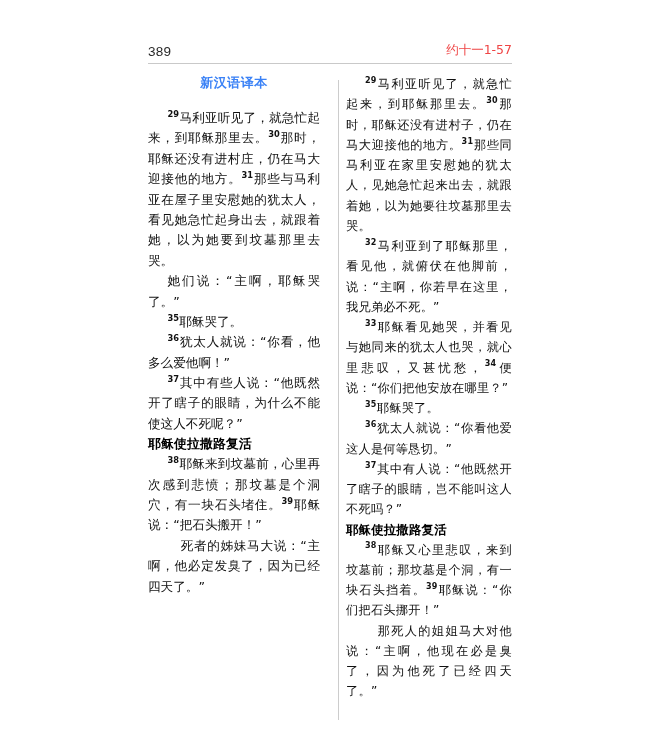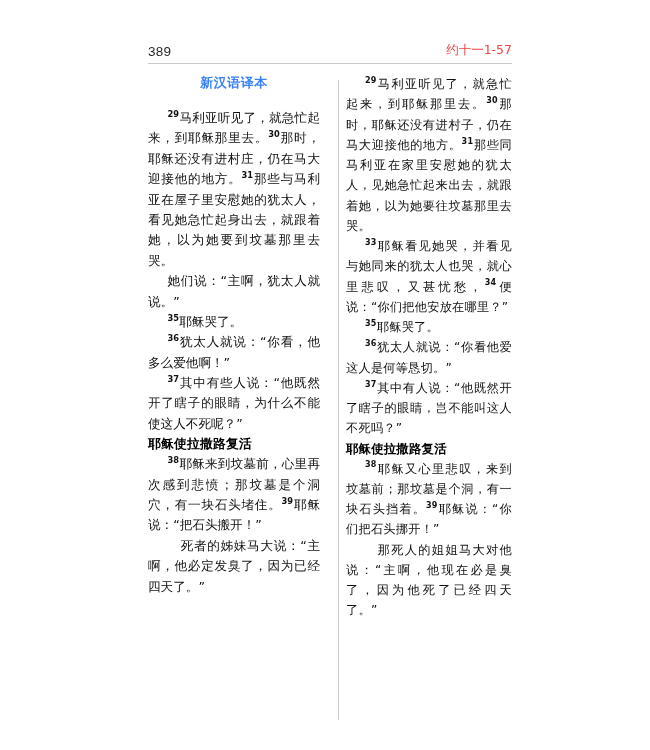--- a/index.html
+++ b/index.html
@@ -144,33 +144,34 @@
   <div class="running-head">
     <span class="folio">389</span>
     <span class="reference">约十一1-57</span>
   </div>
 
   <div class="columns">
     <div class="col col-left">
       <h2 class="col-title">新汉语译本</h2>
       <div class="col-body">
           <p class="verse-block"><span class="vn">29</span>马利亚听见了，就急忙起来，到耶稣那里去。<span class="vn">30</span>那时，耶稣还没有进村庄，仍在马大迎接他的地方。<span class="vn">31</span>那些与马利亚在屋子里安慰她的犹太人，看见她急忙起身出去，就跟着她，以为她要到坟墓那里去哭。</p>
-          <p class="verse-block">她们说：“主啊，犹太人就说。”</p>
+          <p class="verse-block">她们说：“主啊，耶稣哭了。”</p>
           <p class="verse-block"><span class="vn">35</span>耶稣哭了。</p>
           <p class="verse-block"><span class="vn">36</span>犹太人就说：“你看，他多么爱他啊！”</p>
           <p class="verse-block"><span class="vn">37</span>其中有些人说：“他既然开了瞎子的眼睛，为什么不能使这人不死呢？”</p>
           <p class="section-heading">耶稣使拉撒路复活</p>
           <p class="verse-block"><span class="vn">38</span>耶稣来到坟墓前，心里再次感到悲愤；那坟墓是个洞穴，有一块石头堵住。<span class="vn">39</span>耶稣说：“把石头搬开！”</p>
           <p class="verse-block indent-wide">死者的姊妹马大说：“主啊，他必定发臭了，因为已经四天了。”</p>
         </div>
     </div>
     <div class="col-divider"></div>
     <div class="col col-right">
       <div class="col-body">
           <p class="verse-block"><span class="vn">29</span>马利亚听见了，就急忙起来，到耶稣那里去。<span class="vn">30</span>那时，耶稣还没有进村子，仍在马大迎接他的地方。<span class="vn">31</span>那些同马利亚在家里安慰她的犹太人，见她急忙起来出去，就跟着她，以为她要往坟墓那里去哭。</p>
+          <p class="verse-block"><span class="vn">32</span>马利亚到了耶稣那里，看见他，就俯伏在他脚前，说：“主啊，你若早在这里，我兄弟必不死。”</p>
           <p class="verse-block"><span class="vn">33</span>耶稣看见她哭，并看见与她同来的犹太人也哭，就心里悲叹，又甚忧愁，<span class="vn">34</span>便说：“你们把他安放在哪里？”</p>
           <p class="verse-block"><span class="vn">35</span>耶稣哭了。</p>
           <p class="verse-block"><span class="vn">36</span>犹太人就说：“你看他爱这人是何等恳切。”</p>
           <p class="verse-block"><span class="vn">37</span>其中有人说：“他既然开了瞎子的眼睛，岂不能叫这人不死吗？”</p>
           <p class="section-heading">耶稣使拉撒路复活</p>
           <p class="verse-block"><span class="vn">38</span>耶稣又心里悲叹，来到坟墓前；那坟墓是个洞，有一块石头挡着。<span class="vn">39</span>耶稣说：“你们把石头挪开！”</p>
           <p class="verse-block indent-wide">那死人的姐姐马大对他说：“主啊，他现在必是臭了，因为他死了已经四天了。”</p>
         </div>
     </div>
   </div>

